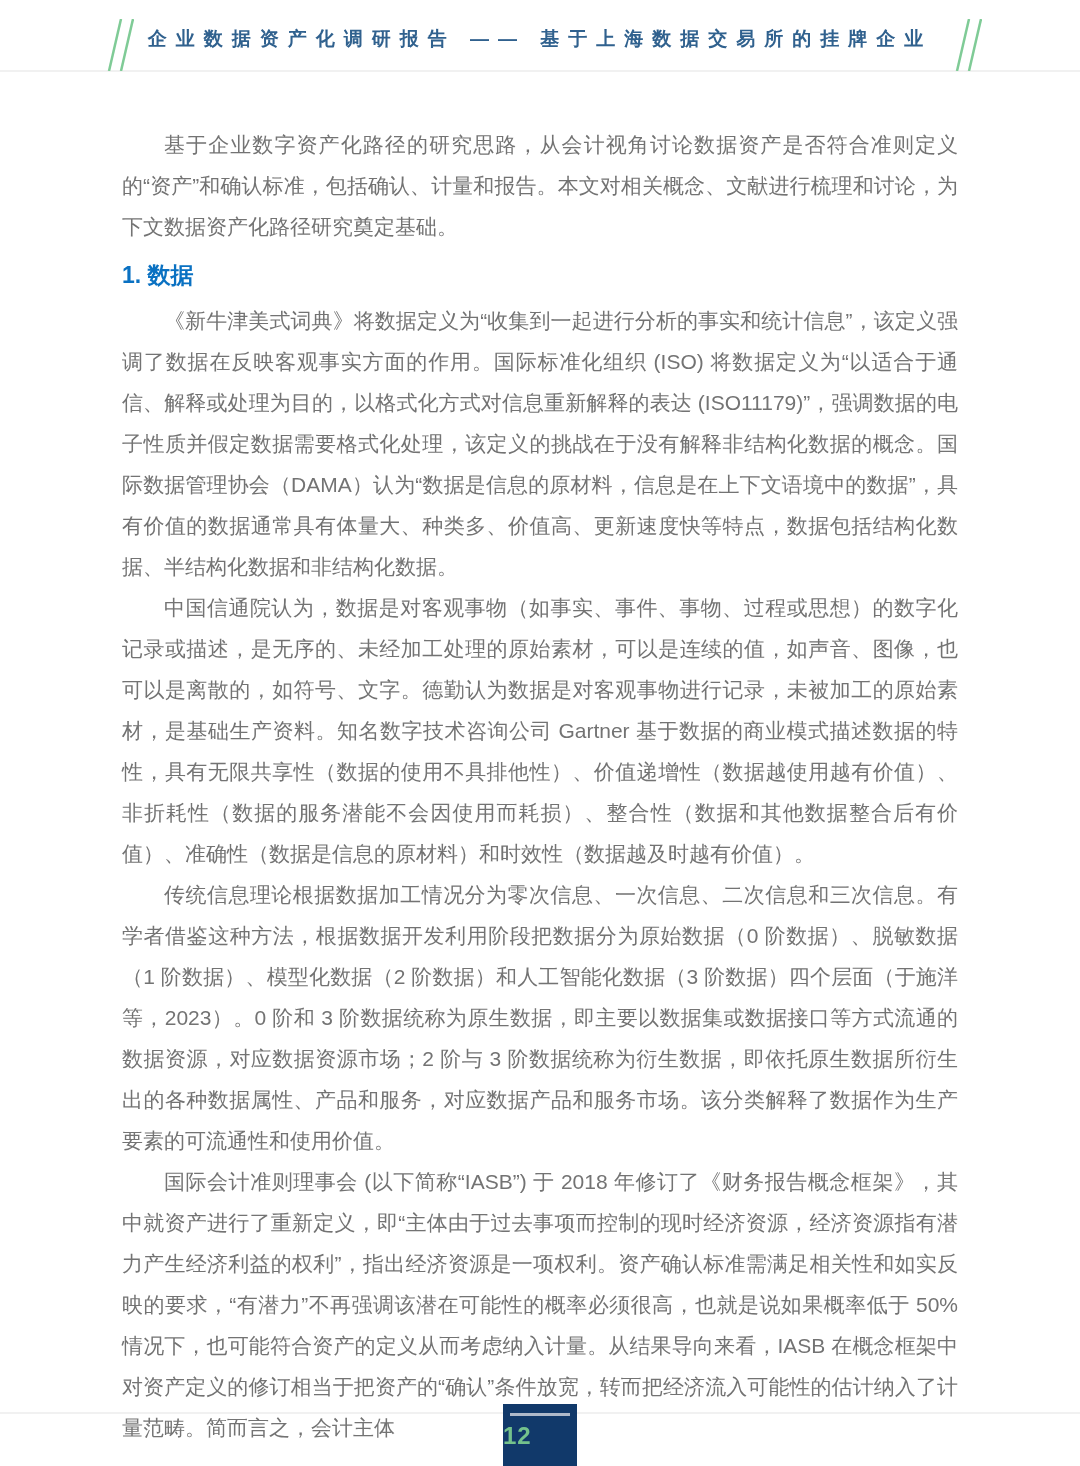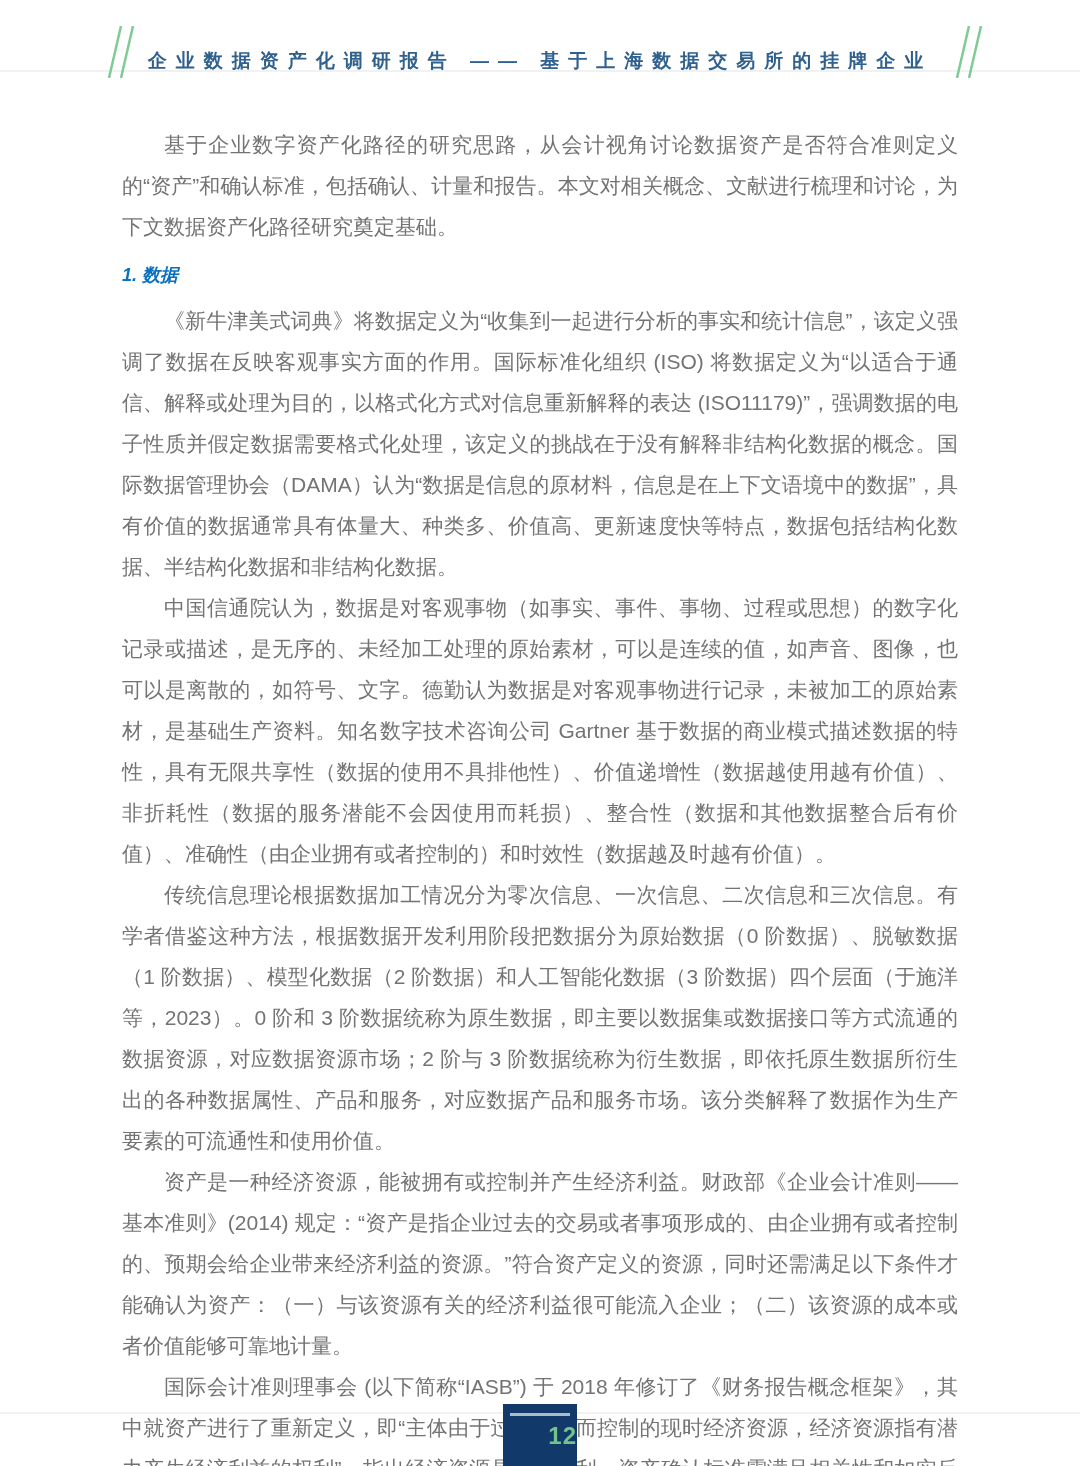--- a/index.html
+++ b/index.html
@@ -13,21 +13,21 @@
     position: relative;
     overflow: hidden;
     font-family: "Liberation Sans", "DejaVu Sans", sans-serif;
   }
 
   
   .page-header {
     height: 70px;
     border-bottom: 2px solid #f1f1f1;
     display: flex;
-    align-items: flex-end;
+    align-items: center;
     justify-content: center;
     overflow: visible;
   }
   .slash-icon {
     flex: 0 0 auto;
     transform: translateY(12px);
   }
   .report-title {
     margin: 0 14px;
     font-size: 19px;
@@ -48,46 +48,45 @@
     line-height: 41px;
     color: #737373;
     text-align: justify;
     text-indent: 2em;
   }
   .content p.intro {
     margin-top: 52px;
   }
   .content h2 {
     margin: 14px 0 10px 0;
-    font-size: 18px;
+    font-size: 23px;
     line-height: 29px;
     font-weight: 700;
     color: #0a71c2;
-    font-style: italic;
   }
 
   
   .footer-divider {
     position: absolute;
     left: 0;
     right: 0;
     top: 1412px;
     height: 2px;
     background: #f1f1f1;
   }
   .page-number-box {
     position: absolute;
     left: 50%;
     transform: translateX(-50%);
     top: 1404px;
     bottom: 0;
     width: 74px;
     background: #11396a;
     z-index: 2;
-    text-align: right;
+    text-align: left;
   }
   .page-number-box .inner-line {
     position: absolute;
     top: 9px;
     left: 7px;
     right: 7px;
     height: 3px;
     background: #aeb9c9;
   }
   .page-number {
@@ -116,24 +115,23 @@
       <line x1="23" y1="52" x2="35" y2="0" stroke="#7fcb96" stroke-width="2.5"></line>
     </svg>
   </span>
 </header>
 
 <main class="content">
   <p class="intro">基于企业数字资产化路径的研究思路，从会计视角讨论数据资产是否符合准则定义的“资产”和确认标准，包括确认、计量和报告。本文对相关概念、文献进行梳理和讨论，为下文数据资产化路径研究奠定基础。</p>
 
   <h2>1. 数据</h2>
   <p>《新牛津美式词典》将数据定义为“收集到一起进行分析的事实和统计信息”，该定义强调了数据在反映客观事实方面的作用。国际标准化组织 (ISO) 将数据定义为“以适合于通信、解释或处理为目的，以格式化方式对信息重新解释的表达 (ISO11179)”，强调数据的电子性质并假定数据需要格式化处理，该定义的挑战在于没有解释非结构化数据的概念。国际数据管理协会（DAMA）认为“数据是信息的原材料，信息是在上下文语境中的数据”，具有价值的数据通常具有体量大、种类多、价值高、更新速度快等特点，数据包括结构化数据、半结构化数据和非结构化数据。</p>
-  <p>中国信通院认为，数据是对客观事物（如事实、事件、事物、过程或思想）的数字化记录或描述，是无序的、未经加工处理的原始素材，可以是连续的值，如声音、图像，也可以是离散的，如符号、文字。德勤认为数据是对客观事物进行记录，未被加工的原始素材，是基础生产资料。知名数字技术咨询公司 Gartner 基于数据的商业模式描述数据的特性，具有无限共享性（数据的使用不具排他性）、价值递增性（数据越使用越有价值）、非折耗性（数据的服务潜能不会因使用而耗损）、整合性（数据和其他数据整合后有价值）、准确性（由企业拥有或者控制的）和时效性（数据越及时越有价值）。</p>
+  <p>中国信通院认为，数据是对客观事物（如事实、事件、事物、过程或思想）的数字化记录或描述，是无序的、未经加工处理的原始素材，可以是连续的值，如声音、图像，也可以是离散的，如符号、文字。德勤认为数据是对客观事物进行记录，未被加工的原始素材，是基础生产资料。知名数字技术咨询公司 Gartner 基于数据的商业模式描述数据的特性，具有无限共享性（数据的使用不具排他性）、价值递增性（数据越使用越有价值）、非折耗性（数据的服务潜能不会因使用而耗损）、整合性（数据和其他数据整合后有价值）、准确性（数据是信息的原材料）和时效性（数据越及时越有价值）。</p>
   <p>传统信息理论根据数据加工情况分为零次信息、一次信息、二次信息和三次信息。有学者借鉴这种方法，根据数据开发利用阶段把数据分为原始数据（0 阶数据）、脱敏数据（1 阶数据）、模型化数据（2 阶数据）和人工智能化数据（3 阶数据）四个层面（于施洋等，2023）。0 阶和 3 阶数据统称为原生数据，即主要以数据集或数据接口等方式流通的数据资源，对应数据资源市场；2 阶与 3 阶数据统称为衍生数据，即依托原生数据所衍生出的各种数据属性、产品和服务，对应数据产品和服务市场。该分类解释了数据作为生产要素的可流通性和使用价值。</p>
 
-  <p>资产是一种经济资源，能被拥有或控制并产生经济利益。财政部《企业会计准则——基本准则》(2014) 规定：“资产是指企业过去的交易或者事项形成的、由企业拥有或者控制的、预期会给企业带来经济利益的资源。”符合资产定义的资源，同时还需满足以下条件才能确认为资产：（一）与该资源有关的经济利益很可能流入企业；（二）该资源的成本或者价值能够可靠地计量。</p>
   <p>国际会计准则理事会 (以下简称“IASB”) 于 2018 年修订了《财务报告概念框架》，其中就资产进行了重新定义，即“主体由于过去事项而控制的现时经济资源，经济资源指有潜力产生经济利益的权利”，指出经济资源是一项权利。资产确认标准需满足相关性和如实反映的要求，“有潜力”不再强调该潜在可能性的概率必须很高，也就是说如果概率低于 50% 情况下，也可能符合资产的定义从而考虑纳入计量。从结果导向来看，IASB 在概念框架中对资产定义的修订相当于把资产的“确认”条件放宽，转而把经济流入可能性的估计纳入了计量范畴。简而言之，会计主体</p>
 </main>
 
 <div class="footer-divider"></div>
 <div class="page-number-box">
   <span class="inner-line"></span>
   <span class="page-number">12</span>
 </div>
 
 </body></html>

